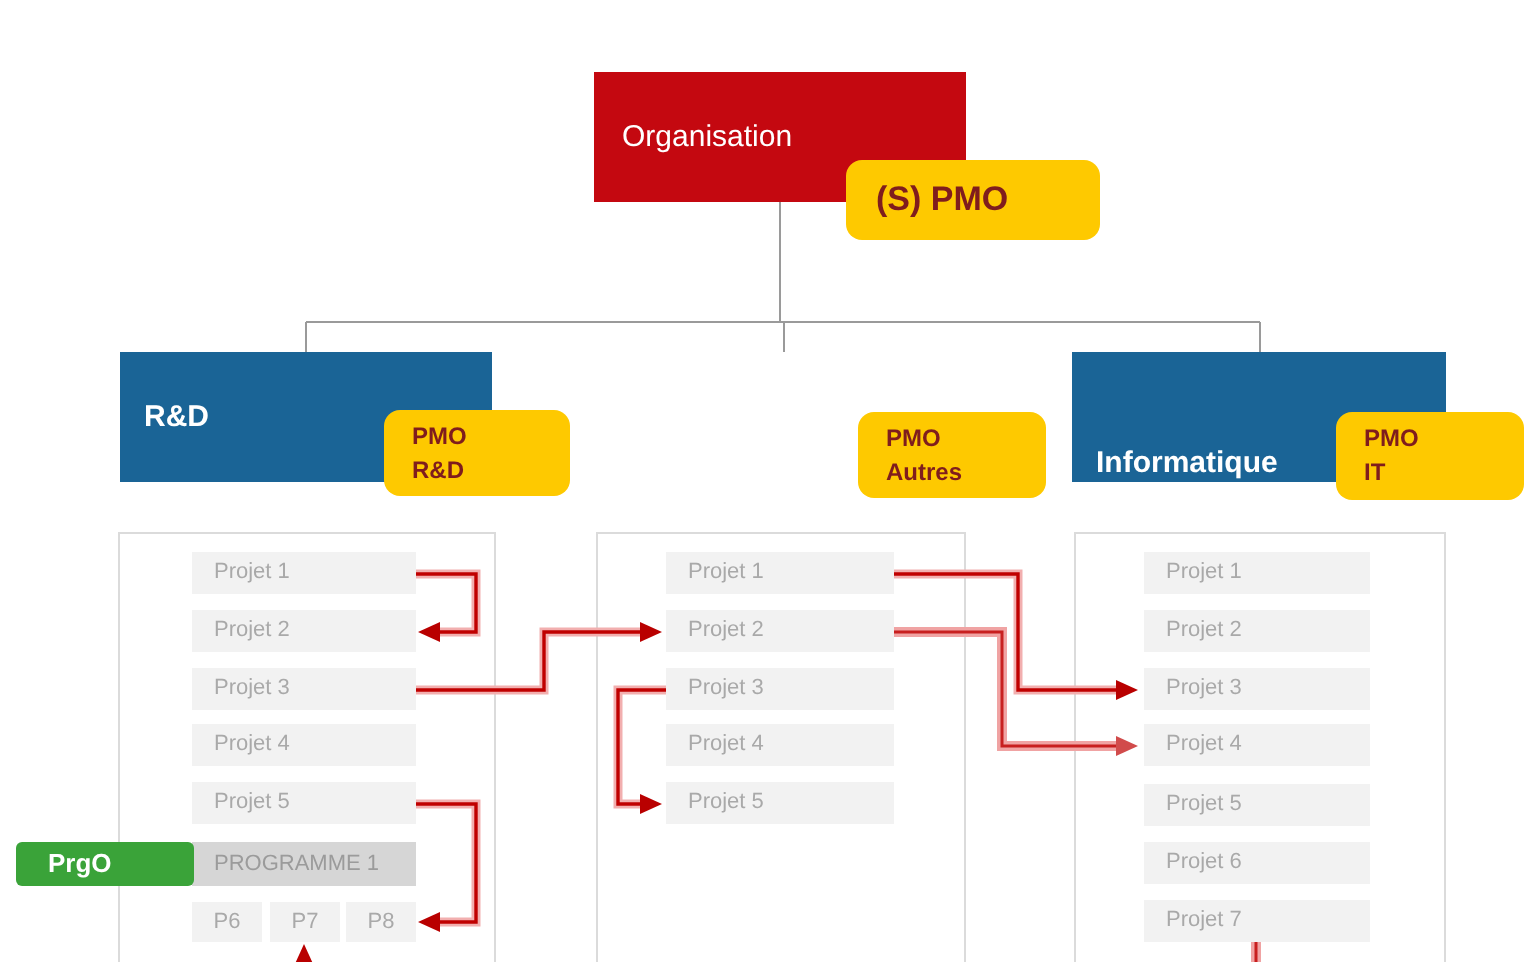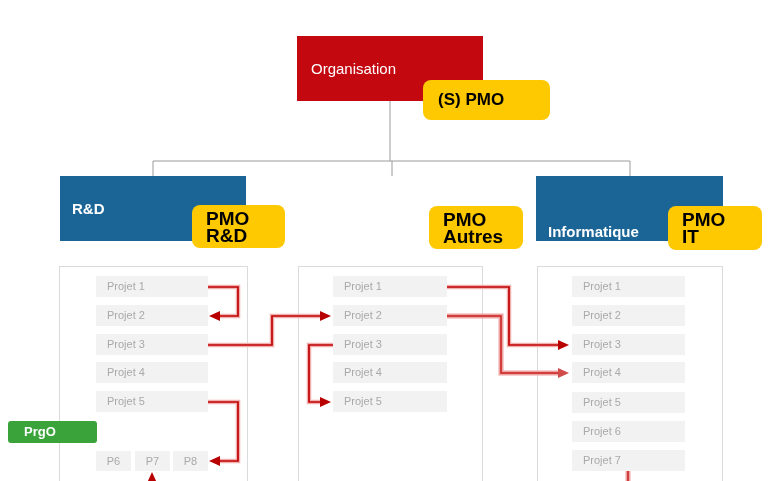--- a/index.html
+++ b/index.html
@@ -6,24 +6,24 @@
   body{font-family:"Liberation Sans",sans-serif;}
   #stage{position:relative;width:770px;height:481px;background:#fff;overflow:hidden;margin-top:28px;}
 
   .abs{position:absolute;box-sizing:border-box;}
 
   
   .root-box{left:297px;top:8px;width:186px;height:65px;background:#c40810;color:#fff;
     display:flex;align-items:center;padding-left:14px;font-size:15px;}
 
   
-  .ybox{background:#fec900;color:#000000;font-weight:bold;border-radius:8px;z-index:4;}
+  .ybox{background:#fec900;color:#7f1d1d;font-weight:bold;border-radius:8px;z-index:4;}
   .spmo{left:423px;top:52px;width:127px;height:40px;font-size:17px;
     display:flex;align-items:center;padding-left:15px;}
-  .pmo-small{font-size:19px;line-height:17px;padding:5px 0 0 14px;}
+  .pmo-small{font-size:12px;line-height:17px;padding:5px 0 0 14px;}
   .pmo-rd{left:192px;top:177px;width:93px;height:43px;}
   .pmo-autres{left:429px;top:178px;width:94px;height:43px;}
   .pmo-it{left:668px;top:178px;width:94px;height:44px;}
 
   
   .dept{background:#1a6496;color:#fff;font-weight:bold;font-size:15px;line-height:19px;
     display:flex;align-items:center;padding-left:12px;padding-right:10px;top:148px;height:65px;z-index:2;}
   .dept-rd{left:60px;width:186px;}
   .dept-ventes{left:298px;width:185px;}
   .dept-it{left:536px;width:187px;align-items:flex-end;}
@@ -88,20 +88,21 @@
   <div class="abs container c2"></div>
   <div class="abs container c3"></div>
 
   <div class="abs role role-prgo">PrgO</div>
 
   <div class="abs bar" style="left:96px;top:248px;width:112px">Projet 1</div>
   <div class="abs bar" style="left:96px;top:277px;width:112px">Projet 2</div>
   <div class="abs bar" style="left:96px;top:306px;width:112px">Projet 3</div>
   <div class="abs bar" style="left:96px;top:334px;width:112px">Projet 4</div>
   <div class="abs bar" style="left:96px;top:363px;width:112px">Projet 5</div>
+  <div class="abs bar programme" style="left:96px;top:393px;width:112px">PROGRAMME 1</div>
   <div class="abs bar sub" style="left:96px;top:423px;width:35px">P6</div>
   <div class="abs bar sub" style="left:135px;top:423px;width:35px">P7</div>
   <div class="abs bar sub" style="left:173px;top:423px;width:35px">P8</div>
 
   <div class="abs bar" style="left:333px;top:248px;width:114px">Projet 1</div>
   <div class="abs bar" style="left:333px;top:277px;width:114px">Projet 2</div>
   <div class="abs bar" style="left:333px;top:306px;width:114px">Projet 3</div>
   <div class="abs bar" style="left:333px;top:334px;width:114px">Projet 4</div>
   <div class="abs bar" style="left:333px;top:363px;width:114px">Projet 5</div>
 

